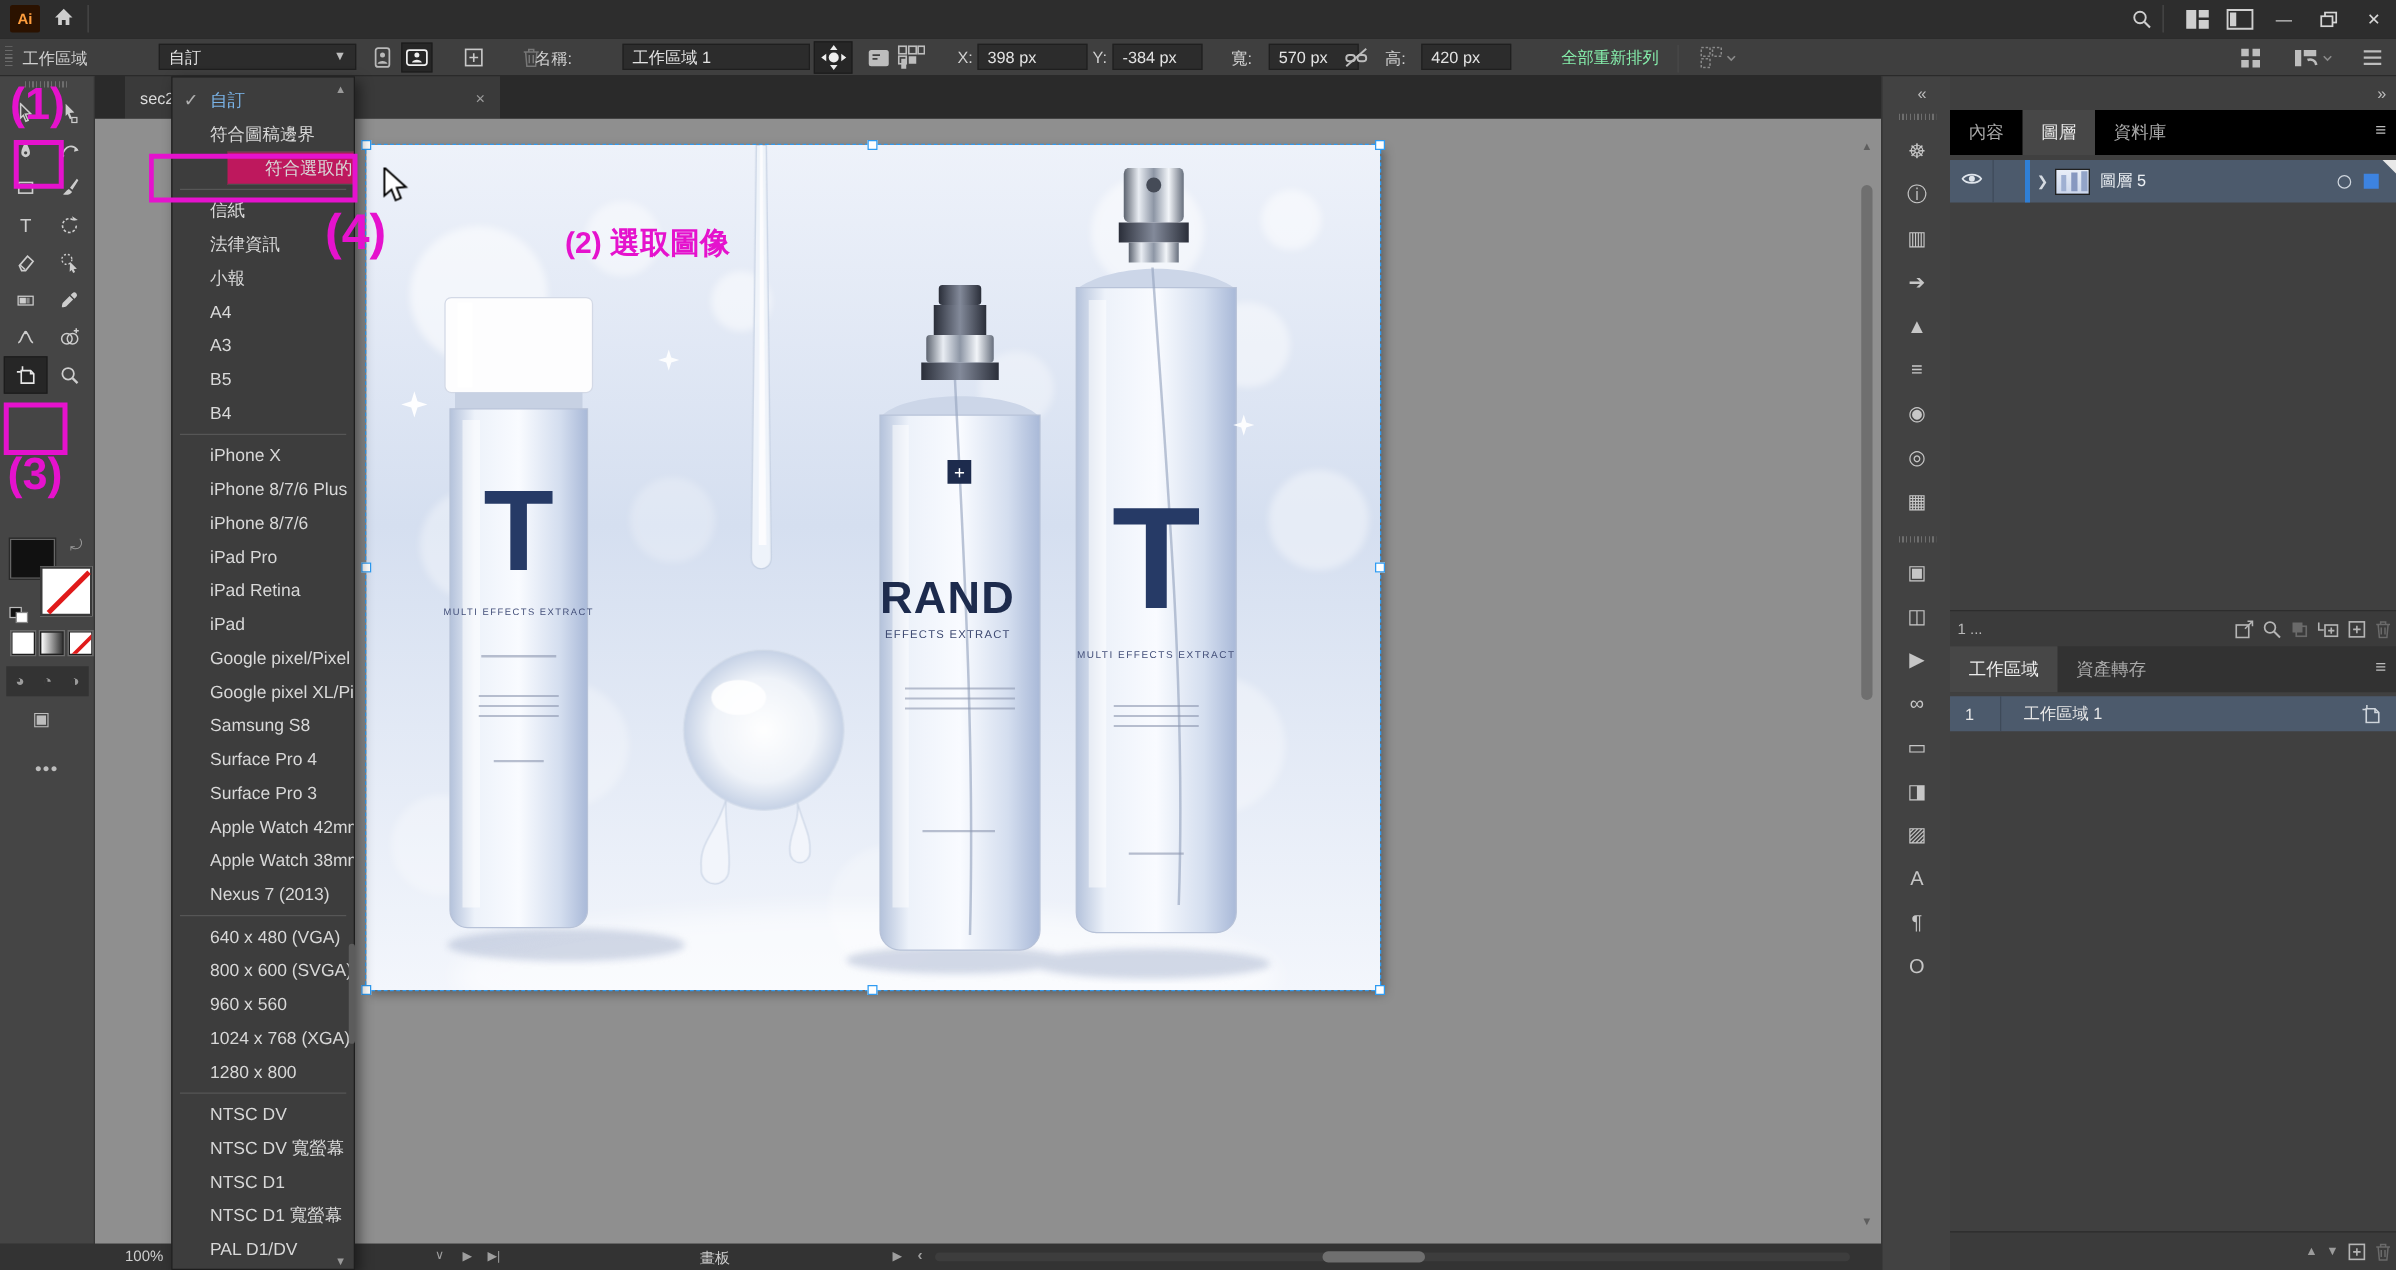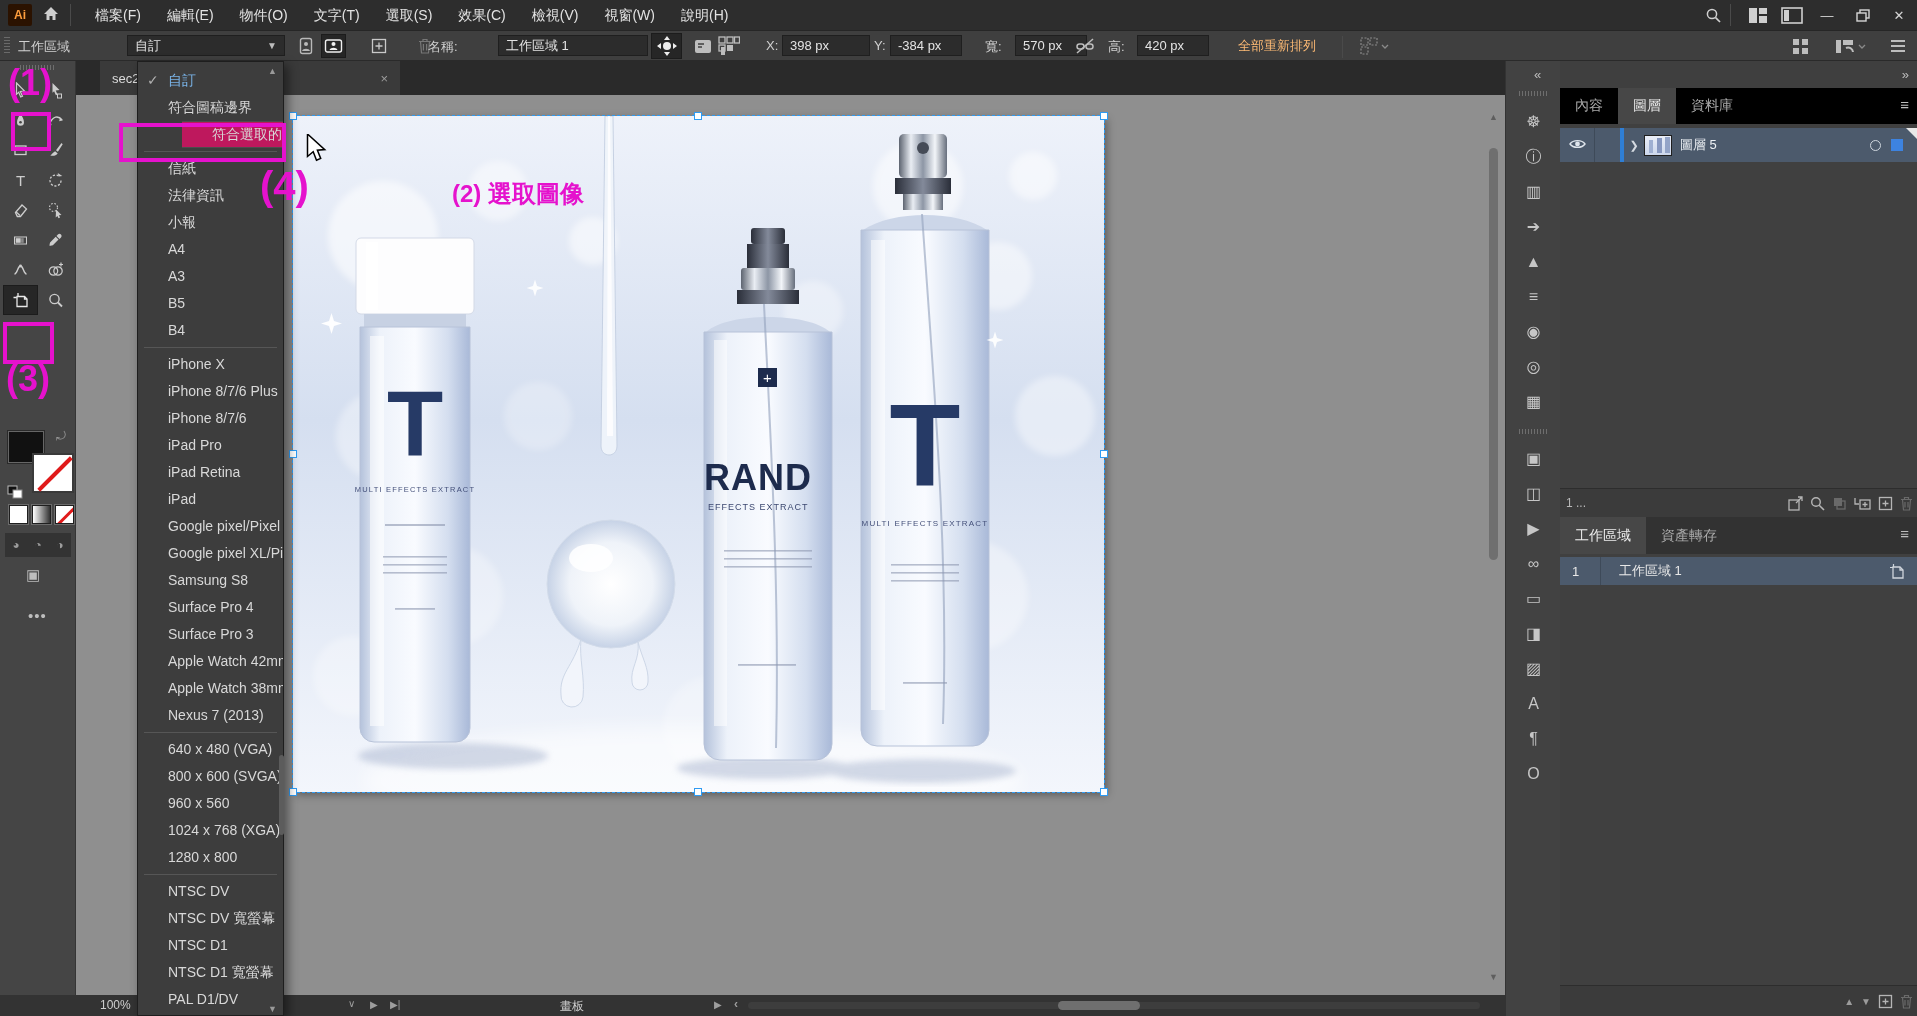--- a/index.html
+++ b/index.html
@@ -25,21 +25,21 @@
     border-top:1px solid #262626; border-bottom:1px solid #2a2a2a; color:#d6d6d6; font-size:13px; }
   .grip-v { left:4px; top:6px; width:6px; height:18px;
     background:repeating-linear-gradient(to bottom,#6a6a6a 0 1px,transparent 1px 3px); }
   .cb-label { top:7px; color:#d0d0d0; }
   .field { top:4px; height:21px; background:#2c2c2c; border:1px solid #1f1f1f; color:#e3e3e3;
     font-size:13px; line-height:19px; padding:0 7px; }
   .preset-field { display:flex; justify-content:space-between; align-items:center; }
   .chev { color:#bdbdbd; font-size:10px; }
   .cb-btn { top:3px; width:25px; height:24px; display:flex; align-items:center; justify-content:center; color:#c9c9c9; }
   .pressed { background:#262626; border:1px solid #1c1c1c; }
-  .disabled-btn { top:4px; height:22px; color:#fdba74; text-align:center; line-height:22px; }
+  .disabled-btn { top:4px; height:22px; color:#86efac; text-align:right; line-height:22px; }
 
   
   .toolbar { left:0; top:61px; width:76px; height:934px; background:#454545; border-right:1px solid #353535; }
   .tool-grip { left:20px; top:4px; width:36px; height:5px;
     background:repeating-linear-gradient(to right,#6e6e6e 0 1px,transparent 1px 3px); }
   .tools { left:3px; top:14px; width:70px; display:grid; grid-template-columns:35px 35px; }
   .tool { width:35px; height:30px; display:flex; align-items:center; justify-content:center; }
   .tool.pressed { background:#262626; }
   .fs-fill { left:8px; top:370px; width:36px; height:32px; background:#111; border:1px solid #666; outline:1px solid #2a2a2a; }
   .fs-stroke { left:32px; top:392px; width:42px; height:40px; background:#fff; border:2px solid #3a3a3a; }
@@ -123,31 +123,20 @@
 <div class="app">
 
   <div class="a titlebar">
     <div class="a ai-logo">Ai</div>
     <div class="a home-ic">
       <svg width="18" height="18" viewBox="0 0 18 18">
           <path d="M9 2 L16 9 H13.5 V15 H10.5 V11 H7.5 V15 H4.5 V9 H2 Z" fill="#cfcfcf"></path>
         </svg>
     </div>
     <div class="a tb-sep" style="left:70px"></div>
-    <div class="a menus">
-        <div class="menu-itm">檔案(F)</div>
-        <div class="menu-itm">編輯(E)</div>
-        <div class="menu-itm">物件(O)</div>
-        <div class="menu-itm">文字(T)</div>
-        <div class="menu-itm">選取(S)</div>
-        <div class="menu-itm">效果(C)</div>
-        <div class="menu-itm">檢視(V)</div>
-        <div class="menu-itm">視窗(W)</div>
-        <div class="menu-itm">說明(H)</div>
-      </div>
     <div class="a tb-right">
       <div class="tb-ic">
         <svg width="17" height="17" viewBox="0 0 17 17">
             <circle cx="7" cy="7" r="4.6" fill="none" stroke="#cfcfcf" stroke-width="1.5"></circle>
             <path d="M10.6 10.6 L15 15" stroke="#cfcfcf" stroke-width="1.7"></path>
           </svg>
       </div>
       <div class="tb-sep" style="position:relative;top:0"></div>
       <div class="tb-ic" style="margin-left:10px">
         <svg width="20" height="17" viewBox="0 0 20 17">

